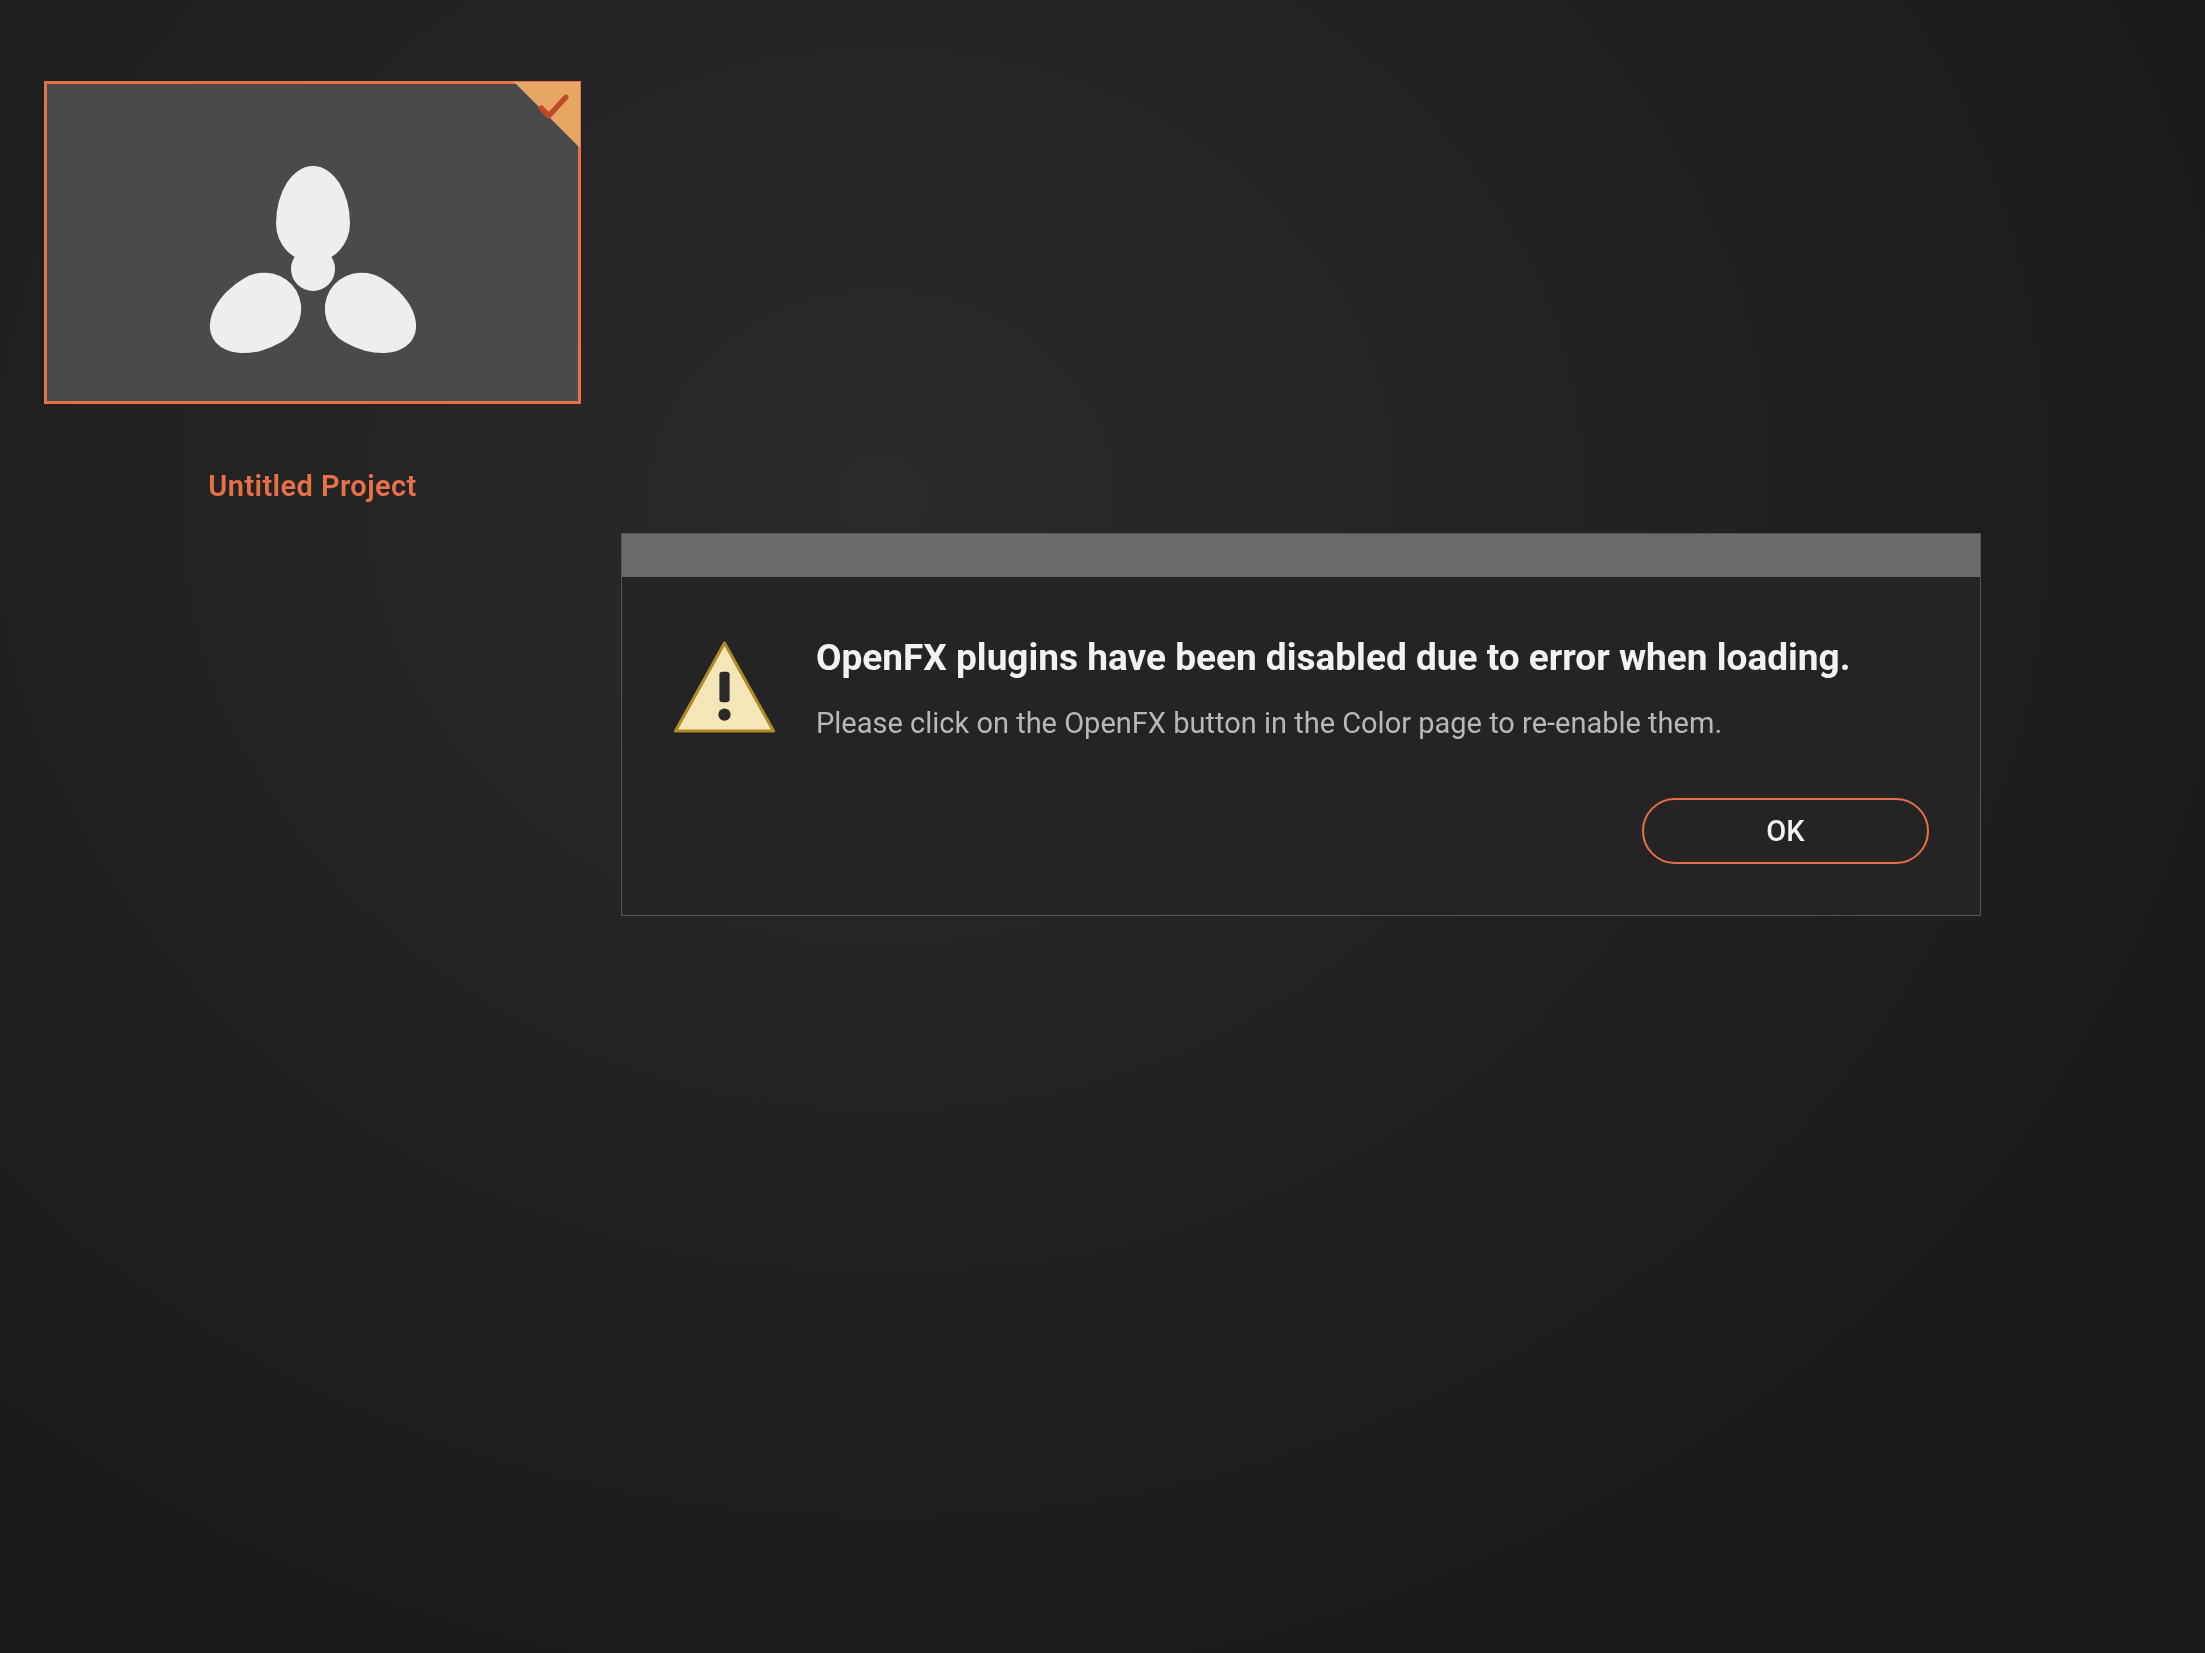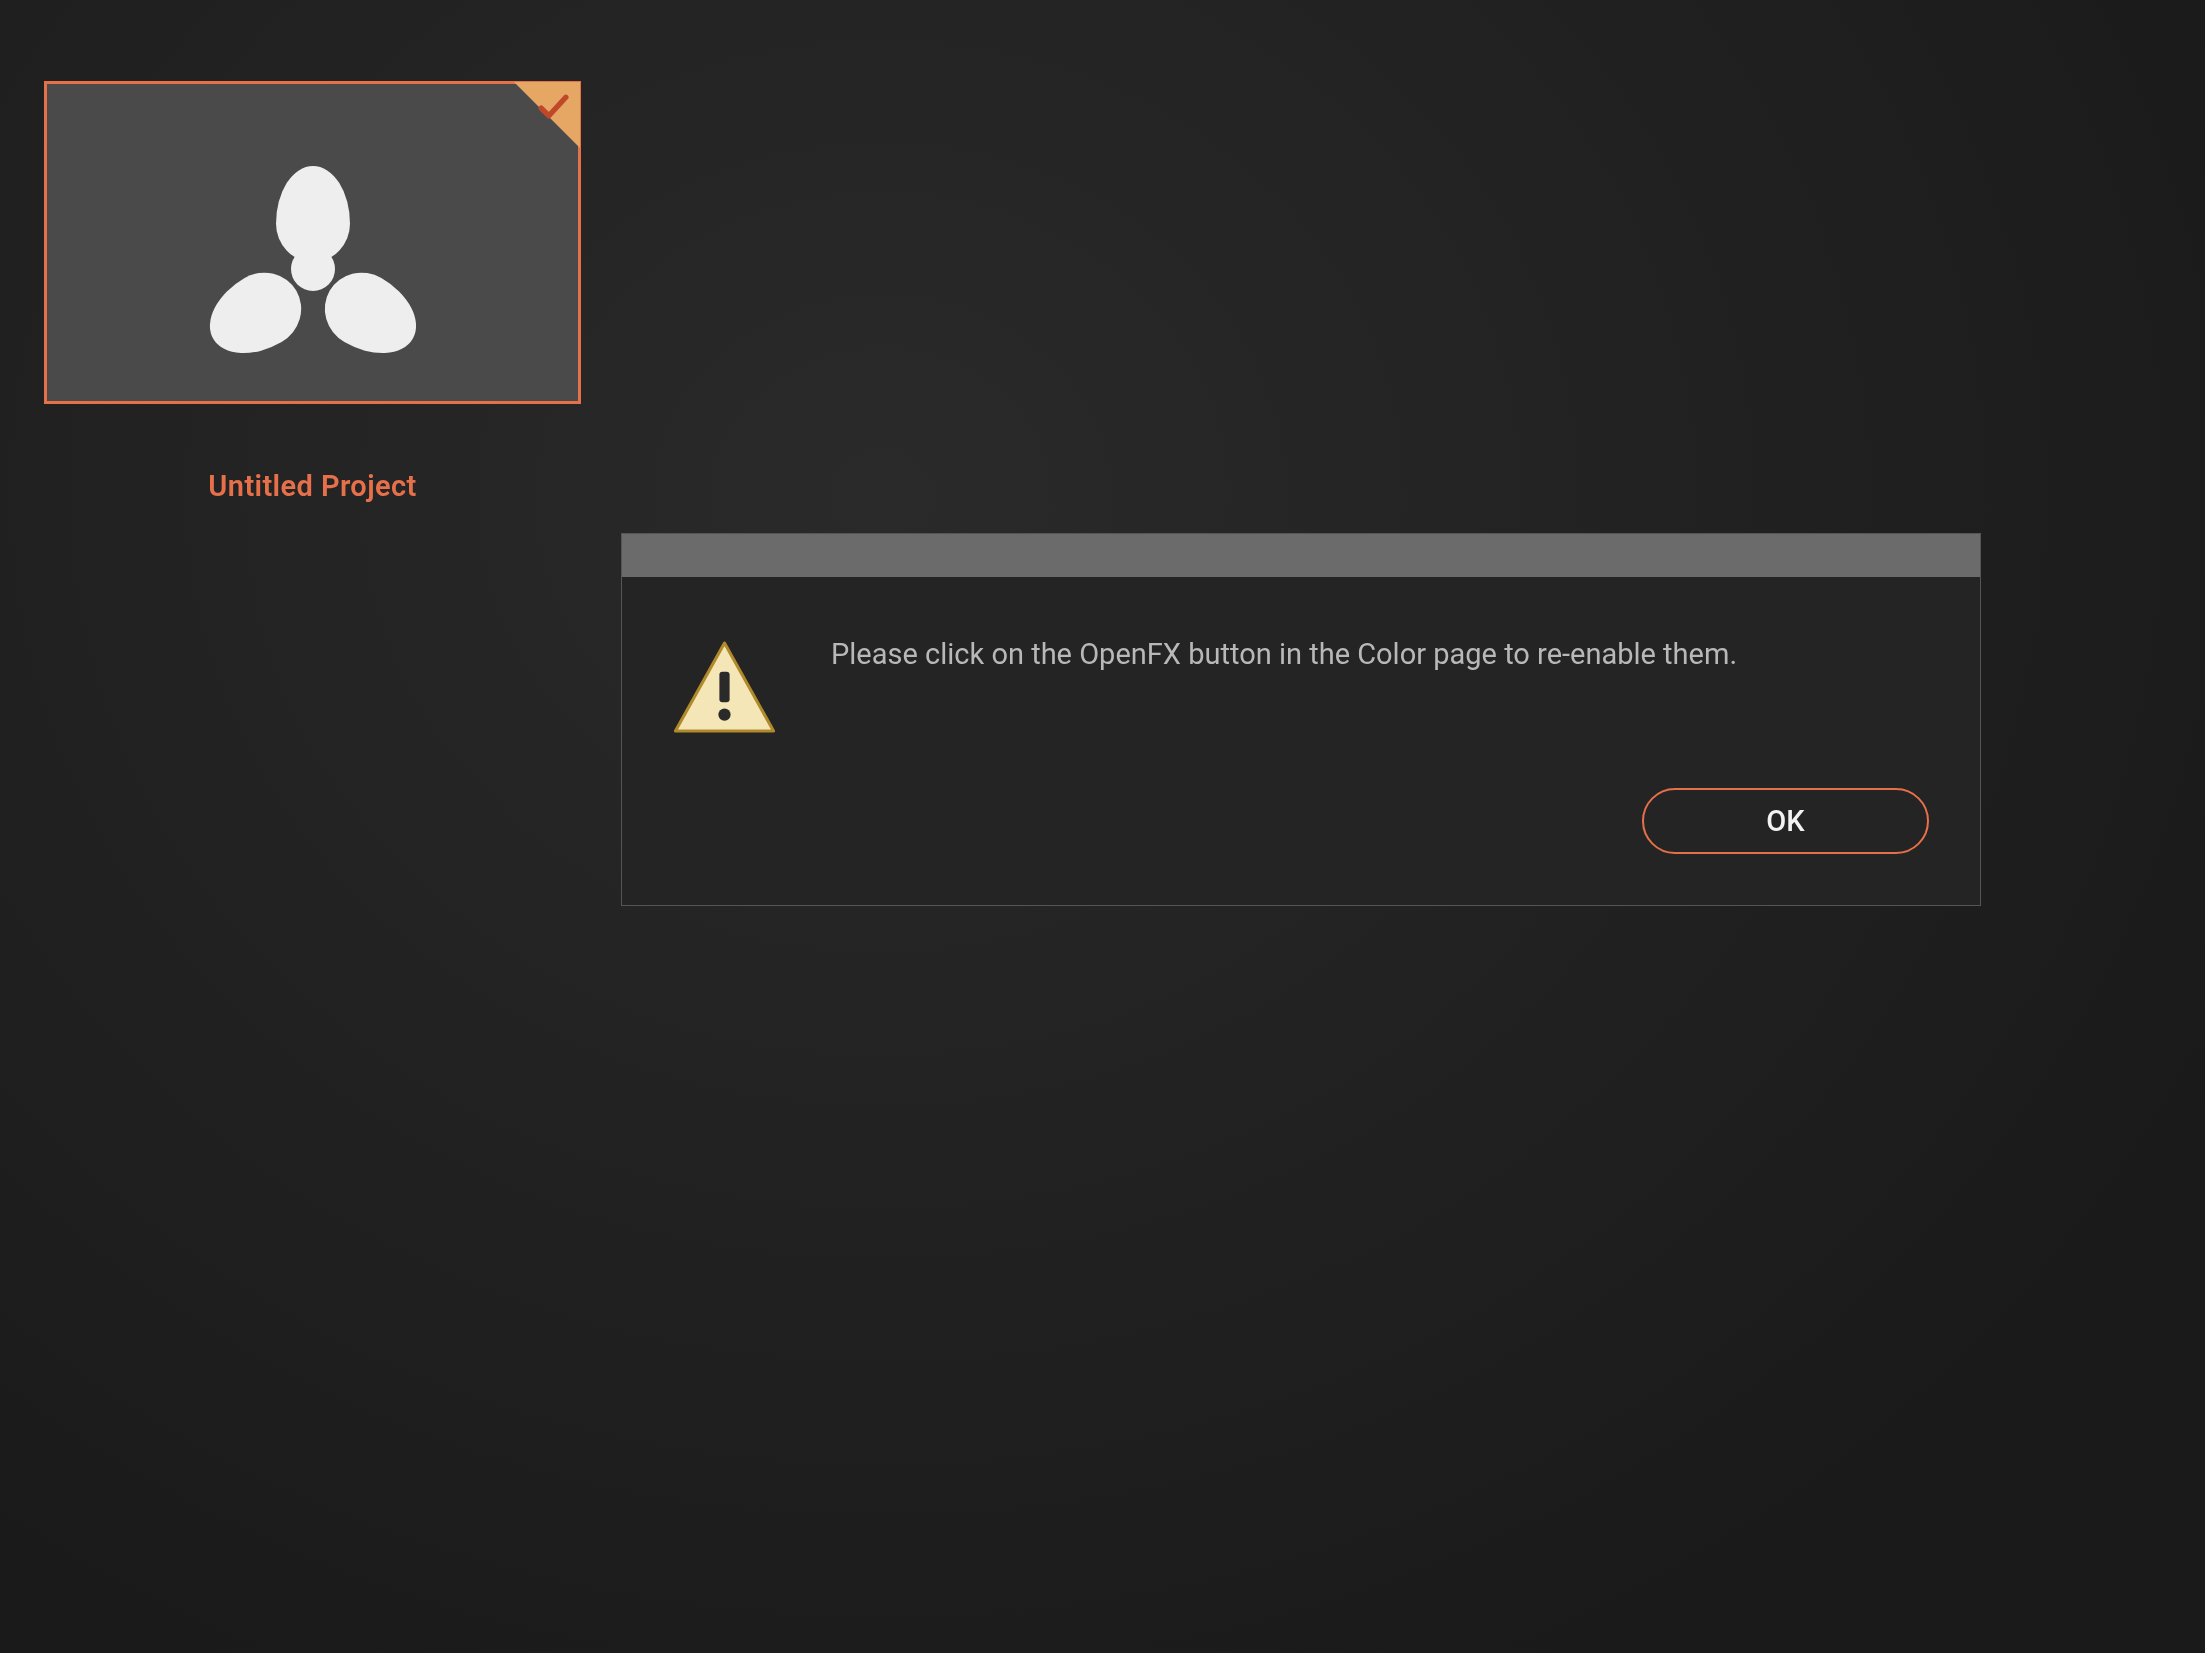--- a/index.html
+++ b/index.html
@@ -144,21 +144,20 @@
     font-size: 37px;
     font-weight: 700;
     color: #f2f2f2;
     line-height: 1.3;
     margin-bottom: 20.6px;
   }
   .dialog-desc {
     font-size: 29px;
     color: #b8b8b8;
     line-height: 1.4;
-    margin-left: 15px;
   }
   .dialog-footer {
     display: flex;
     justify-content: flex-end;
     padding: 29px 51px 51px 51px;
     text-align: center;
   }
   .ok-button {
     min-width: 287px;
     height: 66px;
@@ -208,20 +207,21 @@
       <div class="warn-icon-wrap">
         <div class="warn-triangle">
           <svg viewBox="0 0 100 90">
             <polygon points="50,2 98,88 2,88" fill="#f5e6b8" stroke="#b08a2a" stroke-width="3" stroke-linejoin="round"></polygon>
             <rect x="45" y="30" width="10" height="30" rx="3" fill="#2a2a2a"></rect>
             <circle cx="50" cy="72" r="6" fill="#2a2a2a"></circle>
           </svg>
         </div>
       </div>
       <div class="dialog-text">
+        <div class="dialog-heading">OpenFX plugins have been disabled due to error when loading.</div>
         <div class="dialog-desc">Please click on the OpenFX button in the Color page to re-enable them.</div>
       </div>
     </div>
     <div class="dialog-footer">
       <div class="ok-button">
         <span>OK</span>
       </div>
     </div>
   </div>
 

